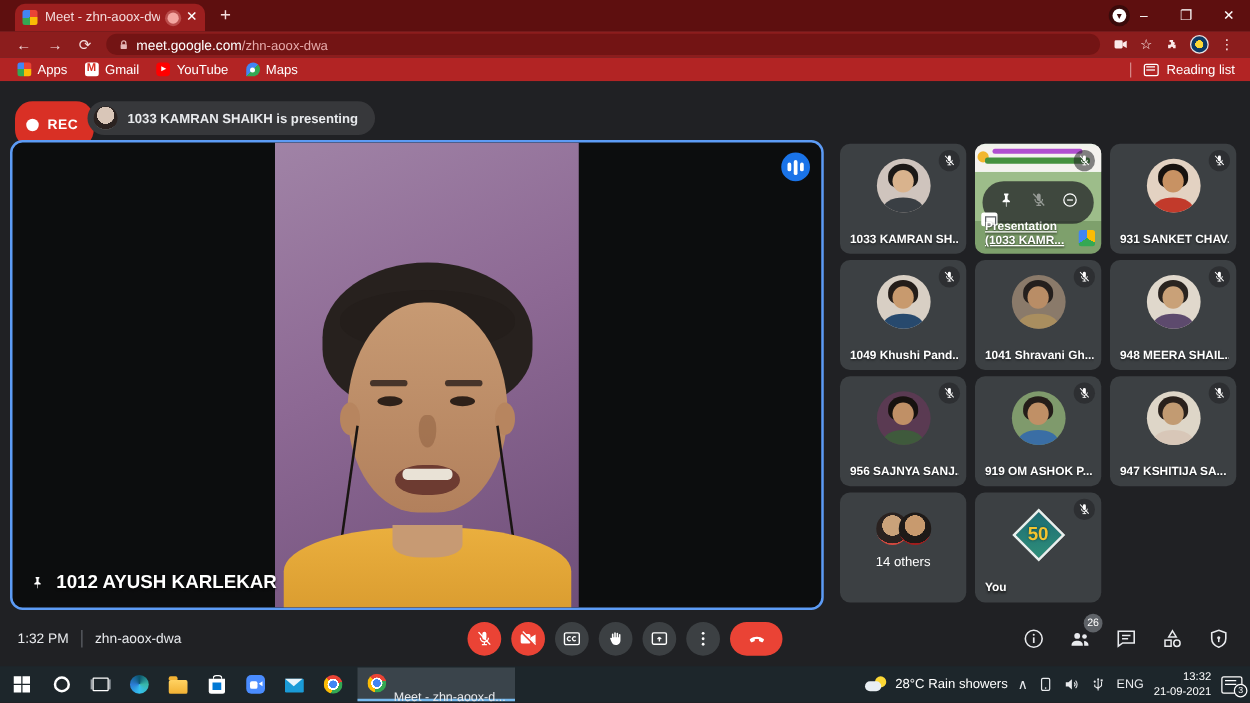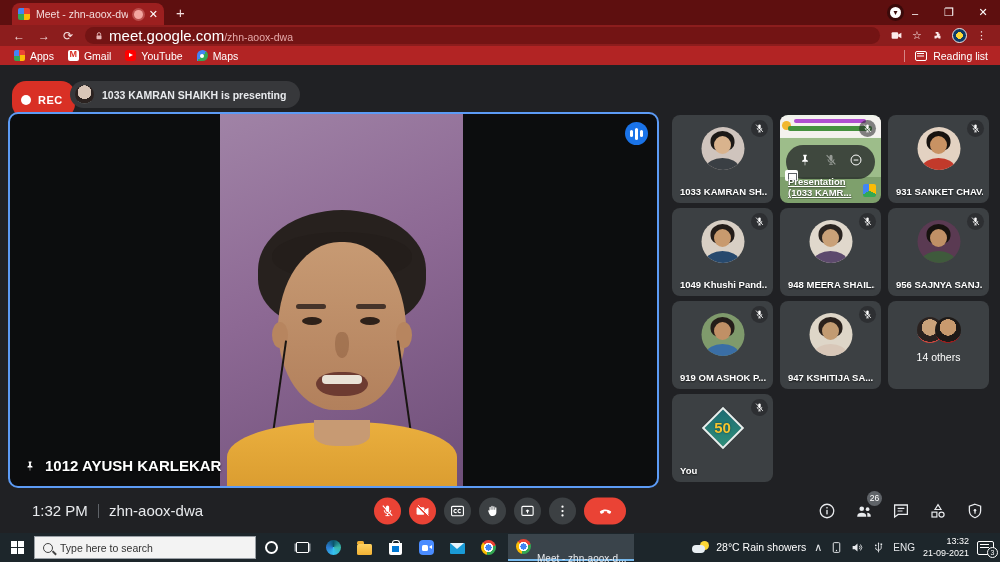--- a/index.html
+++ b/index.html
@@ -21,21 +21,21 @@
   .media-btn { position:absolute; right:96px; top:4px; width:17px; height:17px; border-radius:50%;
                background:#3a0a0a; display:flex; align-items:center; justify-content:center; }
   .media-btn span { width:11px; height:11px; border-radius:50%; background:#fff; color:#3a0a0a;
                     font-size:8px; line-height:11px; text-align:center; }
 
   .toolbar { position:absolute; left:0; top:25px; width:1000px; height:21px; background:#8c1d1d;
              display:flex; align-items:center; }
   .nav-ico { color:#f4dede; font-size:12px; margin-left:13px; }
   .url-pill { margin-left:12px; width:795px; height:17px; border-radius:9px; background:#731414;
               display:flex; align-items:center; padding:0 9px; gap:5px; }
-  .url-main { color:#fff; font-size:15px; }
+  .url-main { color:#fff; font-size:11px; }
   .url-path { color:#e5a9a9; font-size:10.5px; }
   .addr-icons { display:flex; align-items:center; gap:9px; margin-left:10px; color:#fbeaea; font-size:11px; }
   .avatar-50-sm { width:15px; height:15px; border-radius:50%; background:radial-gradient(circle,#fdd835 0 35%, #0d3b66 36% 100%);
                   border:1px solid #e6e6e6; }
 
   .bookmarks { position:absolute; left:0; top:46px; width:1000px; height:19px; background:#b22424;
                display:flex; align-items:center; font-size:10.5px; color:#fff; }
   .bm-item { display:flex; align-items:center; gap:5px; margin-left:14px; }
   .bm-ico { width:11px; height:11px; border-radius:2px; }
   .ico-apps-grid { background:conic-gradient(#ea4335 0 25%, #fbbc05 0 50%, #34a853 0 75%, #4285f4 0); border-radius:2px;}
@@ -138,21 +138,21 @@
   .grp-label { position:absolute; left:0; right:0; top:50px; text-align:center; color:#fff; font-size:10.5px; }
   
   .logo-50 { position:absolute; left:50%; top:12px; transform:translateX(-50%) ; width:44px; height:44px; }
   .logo-50 .diamond { position:absolute; left:7px; top:7px; width:30px; height:30px; transform:rotate(45deg);
                       background:linear-gradient(135deg,#1d6b72,#2e8f7a); border:2px solid #e8f0ee; }
   .logo-50 .txt { position:absolute; left:0; right:0; top:13px; text-align:center; color:#f4c430; font-size:15px;
                   font-weight:bold; text-shadow:0 0 2px #083b40; }
 
   
   .meetbar { position:absolute; left:0; top:423px; width:1000px; height:45px; display:flex; align-items:center; }
-  .meet-info { display:flex; align-items:center; gap:10px; margin-left:32px; color:#e8eaed; font-size:15px; }
+  .meet-info { display:flex; align-items:center; gap:10px; margin-left:14px; color:#e8eaed; font-size:11px; }
   .meet-info .sep { width:1px; height:14px; background:#5f6368; }
   .controls { position:absolute; left:50%; top:50%; transform:translate(-50%,-50%); display:flex; align-items:center; gap:8px; }
   .ctl { width:27px; height:27px; border-radius:50%; background:#3c4043; display:flex; align-items:center; justify-content:center; }
   .ctl svg { width:15px; height:15px; }
   .ctl.danger { background:#ea4335; }
   .ctl.wide { width:42px; border-radius:14px; }
   .right-icons { position:absolute; right:14px; top:50%; transform:translateY(-50%); display:flex; align-items:center; gap:15px; }
   .ricon { position:relative; width:22px; height:22px; display:flex; align-items:center; justify-content:center; }
   .ricon svg { width:18px; height:18px; }
   .badge { position:absolute; right:-7px; top:-9px; min-width:15px; height:15px; border-radius:8px; background:#5f6368;
@@ -391,20 +391,35 @@
         </span>
         <span class="name">1049 Khushi Pand...</span>
         <span class="mic">
           <svg viewBox="0 0 24 24">
             <path fill="#ffffff" d="M12 3a2.6 2.6 0 0 0-2.6 2.6v5a2.6 2.6 0 0 0 5.2 0v-5A2.6 2.6 0 0 0 12 3z"></path>
             <path stroke="#ffffff" stroke-width="1.6" fill="none" d="M6.8 10.8a5.2 5.2 0 0 0 10.4 0M12 16v3.4M8.8 19.4h6.4"></path>
             <line x1="4.5" y1="3.5" x2="19.5" y2="19.5" stroke="#ffffff" stroke-width="1.8"></line>
           </svg>
         </span>
       </div>
+      <div class="tile" style="--bg: #8a7a6a; --skin: #b98d66; --hair: #241f1d; --shirt: #a98e5f;">
+        <span class="p-ava">
+          <span class="hairc"></span>
+          <span class="facec"></span>
+          <span class="bodyc"></span>
+        </span>
+        <span class="name">1041 Shravani Gh...</span>
+        <span class="mic">
+          <svg viewBox="0 0 24 24">
+            <path fill="#ffffff" d="M12 3a2.6 2.6 0 0 0-2.6 2.6v5a2.6 2.6 0 0 0 5.2 0v-5A2.6 2.6 0 0 0 12 3z"></path>
+            <path stroke="#ffffff" stroke-width="1.6" fill="none" d="M6.8 10.8a5.2 5.2 0 0 0 10.4 0M12 16v3.4M8.8 19.4h6.4"></path>
+            <line x1="4.5" y1="3.5" x2="19.5" y2="19.5" stroke="#ffffff" stroke-width="1.8"></line>
+          </svg>
+        </span>
+      </div>
       <div class="tile" style="--bg: #e0d8cc; --skin: #c9a178; --hair: #2a2420; --shirt: #5d4a6d;">
         <span class="p-ava">
           <span class="hairc"></span>
           <span class="facec"></span>
           <span class="bodyc"></span>
         </span>
         <span class="name">948 MEERA SHAIL...</span>
         <span class="mic">
           <svg viewBox="0 0 24 24">
             <path fill="#ffffff" d="M12 3a2.6 2.6 0 0 0-2.6 2.6v5a2.6 2.6 0 0 0 5.2 0v-5A2.6 2.6 0 0 0 12 3z"></path>
@@ -575,24 +590,20 @@
 </div>
 
 <div class="taskbar">
   <div class="start">
     <span class="win-logo">
         <i></i>
         <i></i>
         <i></i>
         <i></i>
       </span>
-  </div>
-  <div class="searchbox">
-    <span class="mag"></span>
-    <span class="ph">Type here to search</span>
   </div>
   <div class="tb-icons" id="tb-icons">
       <div class="tb-btn">
         <span class="cortana-ico"></span>
       </div>
       <div class="tb-btn">
         <span class="taskview-ico"></span>
       </div>
       <div class="tb-btn">
         <span class="edge-ico"></span>

